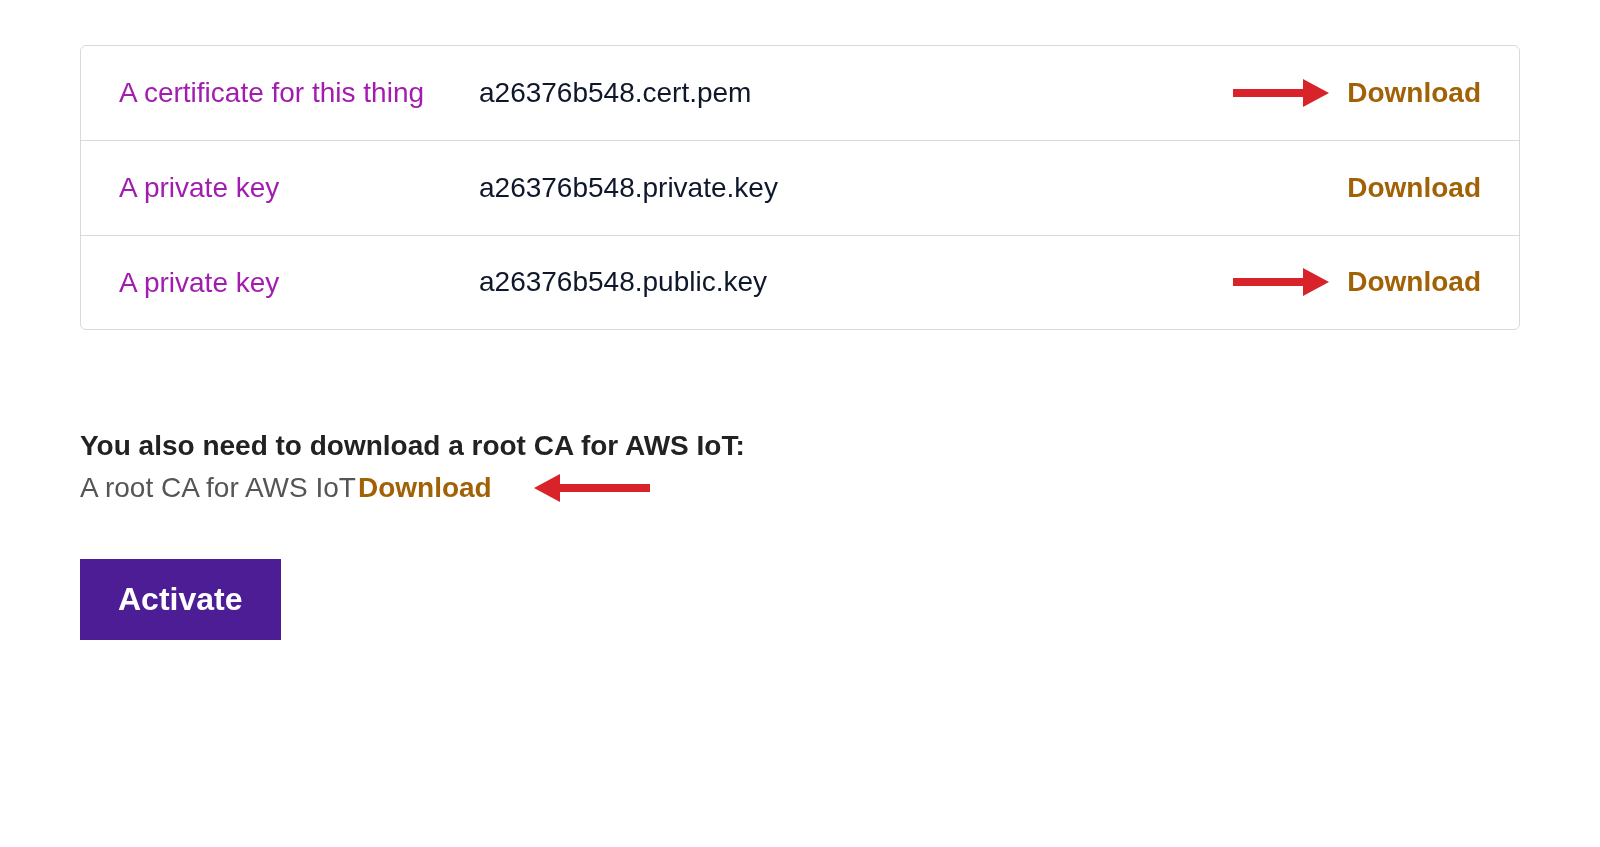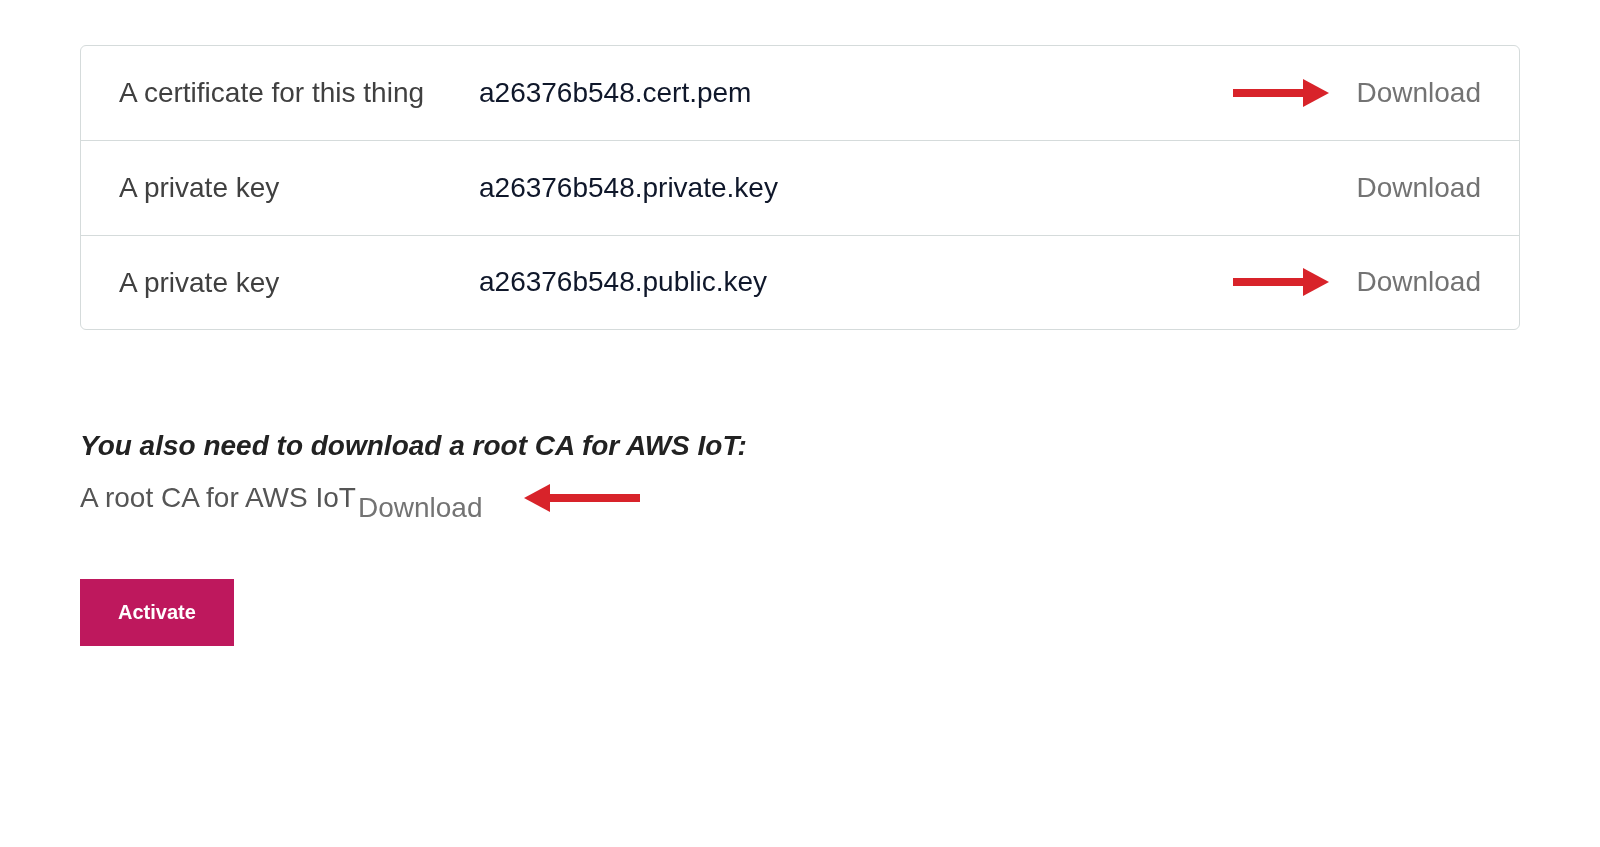--- a/index.html
+++ b/index.html
@@ -18,74 +18,72 @@
     }
     .row {
       display: flex;
       align-items: center;
       padding: 28px 38px;
       border-bottom: 1px solid #d5dbdb;
     }
     .row:last-child { border-bottom: none; }
     .col-label {
       flex: 0 0 360px;
-      color: #404040;
+      color: #a21caf;
       line-height: 1.35;
     }
     .col-filename {
       flex: 1 1 auto;
       color: #0f172a;
     }
     .col-action {
       flex: 0 0 250px;
       text-align: right;
       position: relative;
     }
     .link {
-      color: #737373;
-      font-weight: 400;
+      color: #a16207;
+      font-weight: 700;
       cursor: pointer;
       text-decoration: none;
-      margin-top: 20px;
     }
     .arrow-right {
       position: absolute;
       left: 0;
       top: 50%;
       transform: translateY(-50%);
       color: #d8232a;
       pointer-events: none;
     }
     .arrow-right svg { display: block; }
     .root-ca-section { margin-bottom: 55px; }
     .root-ca-heading {
       font-weight: 700;
       color: #222;
       margin-bottom: 10px;
-      font-style: italic;
     }
     .root-ca-line {
       color: #555;
       display: flex;
       align-items: center;
       flex-wrap: wrap;
     }
     .root-ca-line .link { margin-left: 2px; }
     .arrow-left-inline {
       color: #d8232a;
       margin-left: 40px;
       pointer-events: none;
     }
     .arrow-left-inline svg { display: block; }
     .activate-btn {
-      background: #be185d;
+      background: #4c1d95;
       color: #ffffff;
       border: none;
       font-weight: 700;
-      font-size: 20px;
+      font-size: 32px;
       padding: 22px 38px;
       cursor: pointer;
       font-family: inherit;
     }
   </style>
 </head>
 <body>
 
 
 

